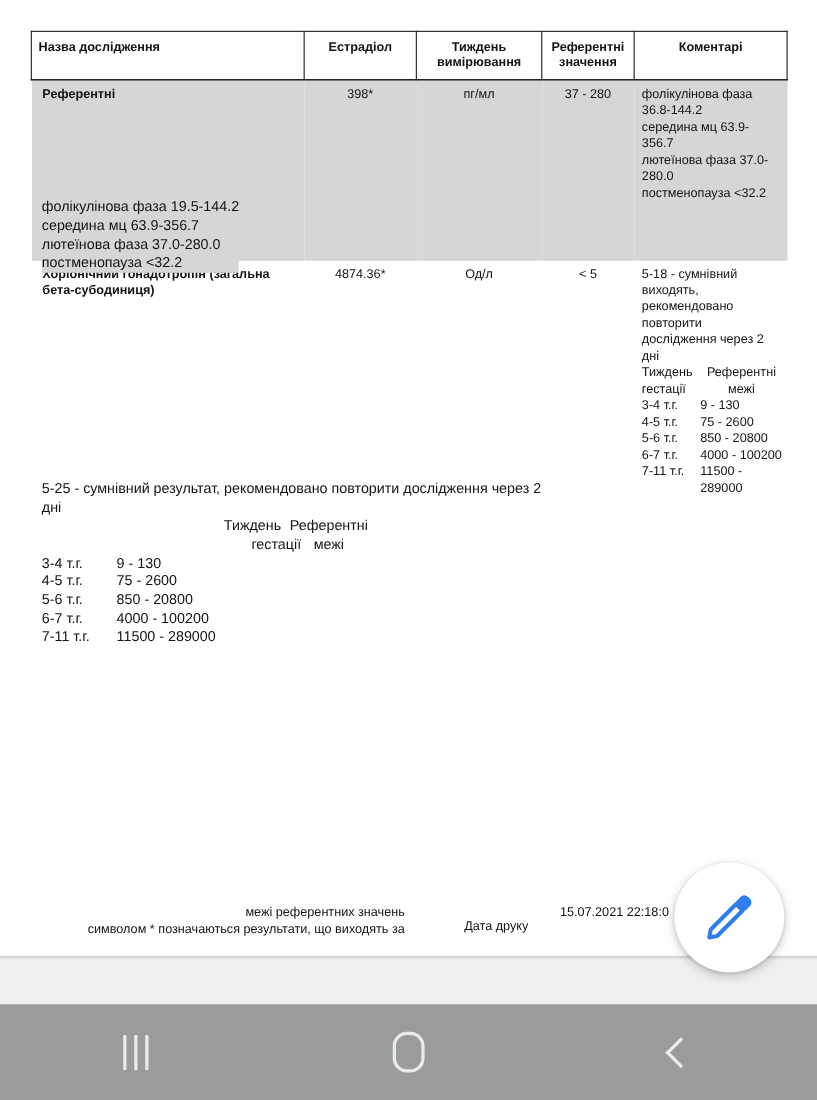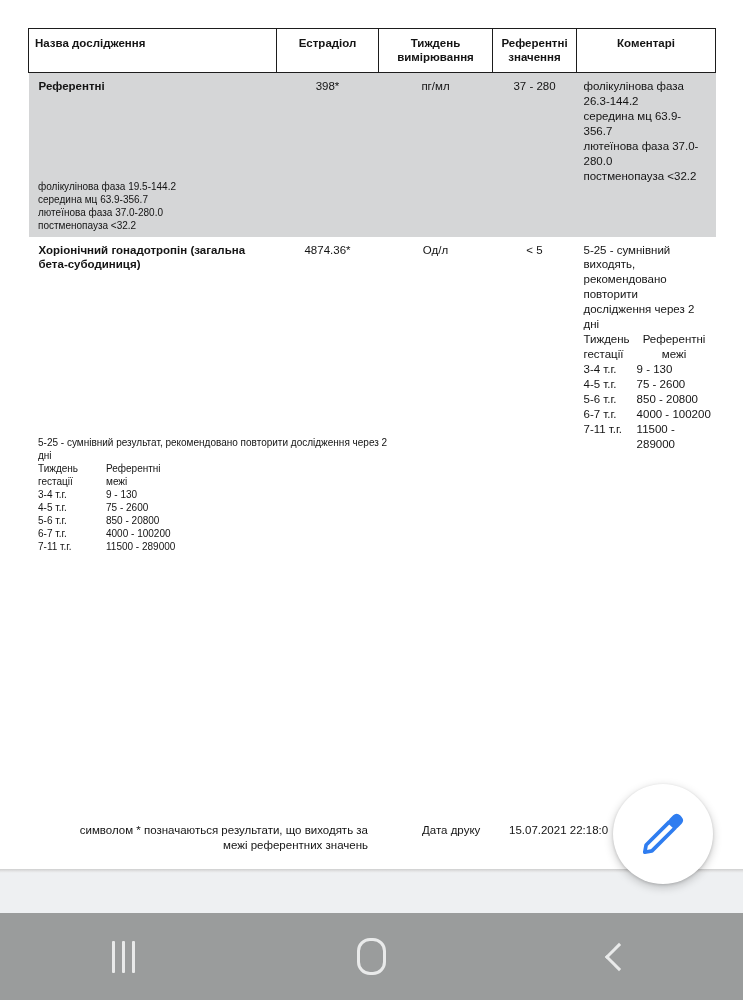--- a/index.html
+++ b/index.html
@@ -115,40 +115,40 @@
     color: #141414;
   }
   .gest td.g-wk  { white-space: nowrap; padding-right: 7px; }
   .gest td.g-val { white-space: normal; }
   .gest tr.g-head td { text-align: left; }
   .gest tr.g-head td.g-val { text-align: center; }
 
   
   .spill {
     position: absolute;
-    font-size: 10px;
+    font-size: 13px;
     line-height: 1.30;
     color: #141414;
     white-space: pre;
   }
 
   #spill-estradiol {
     left: 38px;
     top: 180px;
     background: #d5d6d7;
   }
 
   #spill-hcg {
     left: 38px;
     top: 436px;
     background: transparent;
   }
 
   .spill-row { display: block; }
-  .spill-head { display: block; }
+  .spill-head { display: block; text-align: center; }
 
   .sp-tab {
     display: inline-block;
     width: 68px;
   }
 
   
   #doc-footer {
     position: absolute;
     left: 0;
@@ -165,21 +165,21 @@
     left: 38px;
     top: 3px;
     width: 330px;
     text-align: right;
   }
   #footer-note .fn-line { display: block; }
 
   #footer-print-label {
     position: absolute;
     left: 422px;
-    top: 3px;
+    top: 15px;
   }
 
   #footer-print-date {
     position: absolute;
     left: 509px;
     top: 3px;
     white-space: nowrap;
   }
 
   
@@ -277,39 +277,39 @@
       </thead>
       <tbody>
 
         <tr class="data-row shaded" style="height:164px;">
           <td class="c-name">Референтні</td>
           <td class="c-result">398*</td>
           <td class="c-units">пг/мл</td>
           <td class="c-ref">37 - 280</td>
           <td class="c-note">
             <span class="note-line">фолікулінова фаза</span>
-            <span class="note-line">26.3-144.2</span>
+            <span class="note-line">36.8-144.2</span>
             <span class="note-line">середина мц 63.9-</span>
             <span class="note-line">356.7</span>
             <span class="note-line">лютеїнова фаза 37.0-</span>
             <span class="note-line">280.0</span>
             <span class="note-line">постменопауза &lt;32.2</span>
           </td>
         </tr>
 
         <tr class="data-row">
           <td class="c-name">
             <span class="note-line">Хоріонічний гонадотропін (загальна</span>
             <span class="note-line">бета-субодиниця)</span>
           </td>
           <td class="c-result">4874.36*</td>
           <td class="c-units">Од/л</td>
           <td class="c-ref">&lt; 5</td>
           <td class="c-note">
-            <span class="note-line">5-25 - сумнівний</span>
+            <span class="note-line">5-18 - сумнівний</span>
             <span class="note-line">виходять,</span>
             <span class="note-line">рекомендовано</span>
             <span class="note-line">повторити</span>
             <span class="note-line">дослідження через 2</span>
             <span class="note-line">дні</span>
 
             <table class="gest">
               <tbody>
                 <tr class="g-head">
                   <td class="g-wk">Тиждень</td>
@@ -346,22 +346,22 @@
 
       </tbody>
     </table>
 
     <div id="spill-estradiol" class="spill"><span class="spill-row">фолікулінова фаза 19.5-144.2</span><span class="spill-row">середина мц 63.9-356.7</span><span class="spill-row">лютеїнова фаза 37.0-280.0</span><span class="spill-row">постменопауза &lt;32.2</span></div>
 
     <div id="spill-hcg" class="spill"><span class="spill-row">5-25 - сумнівний результат, рекомендовано повторити дослідження через 2</span><span class="spill-row">дні</span><span class="spill-head"><span class="sp-tab">Тиждень</span><span>Референтні</span></span><span class="spill-head"><span class="sp-tab">гестації</span><span>межі</span></span><span class="spill-row"><span class="sp-tab">3-4 т.г.</span><span>9 - 130</span></span><span class="spill-row"><span class="sp-tab">4-5 т.г.</span><span>75 - 2600</span></span><span class="spill-row"><span class="sp-tab">5-6 т.г.</span><span>850 - 20800</span></span><span class="spill-row"><span class="sp-tab">6-7 т.г.</span><span>4000 - 100200</span></span><span class="spill-row"><span class="sp-tab">7-11 т.г.</span><span>11500 - 289000</span></span></div>
 
     <div id="doc-footer">
       <div id="footer-note">
+        <span class="fn-line">межі референтних значень</span>
         <span class="fn-line">символом * позначаються результати, що виходять за</span>
-        <span class="fn-line">межі референтних значень</span>
       </div>
       <div id="footer-print-label">Дата друку</div>
       <div id="footer-print-date">15.07.2021 22:18:0</div>
     </div>
 
   </div>
 
   <div id="page-shadow"></div>
 
   <div id="fab">

